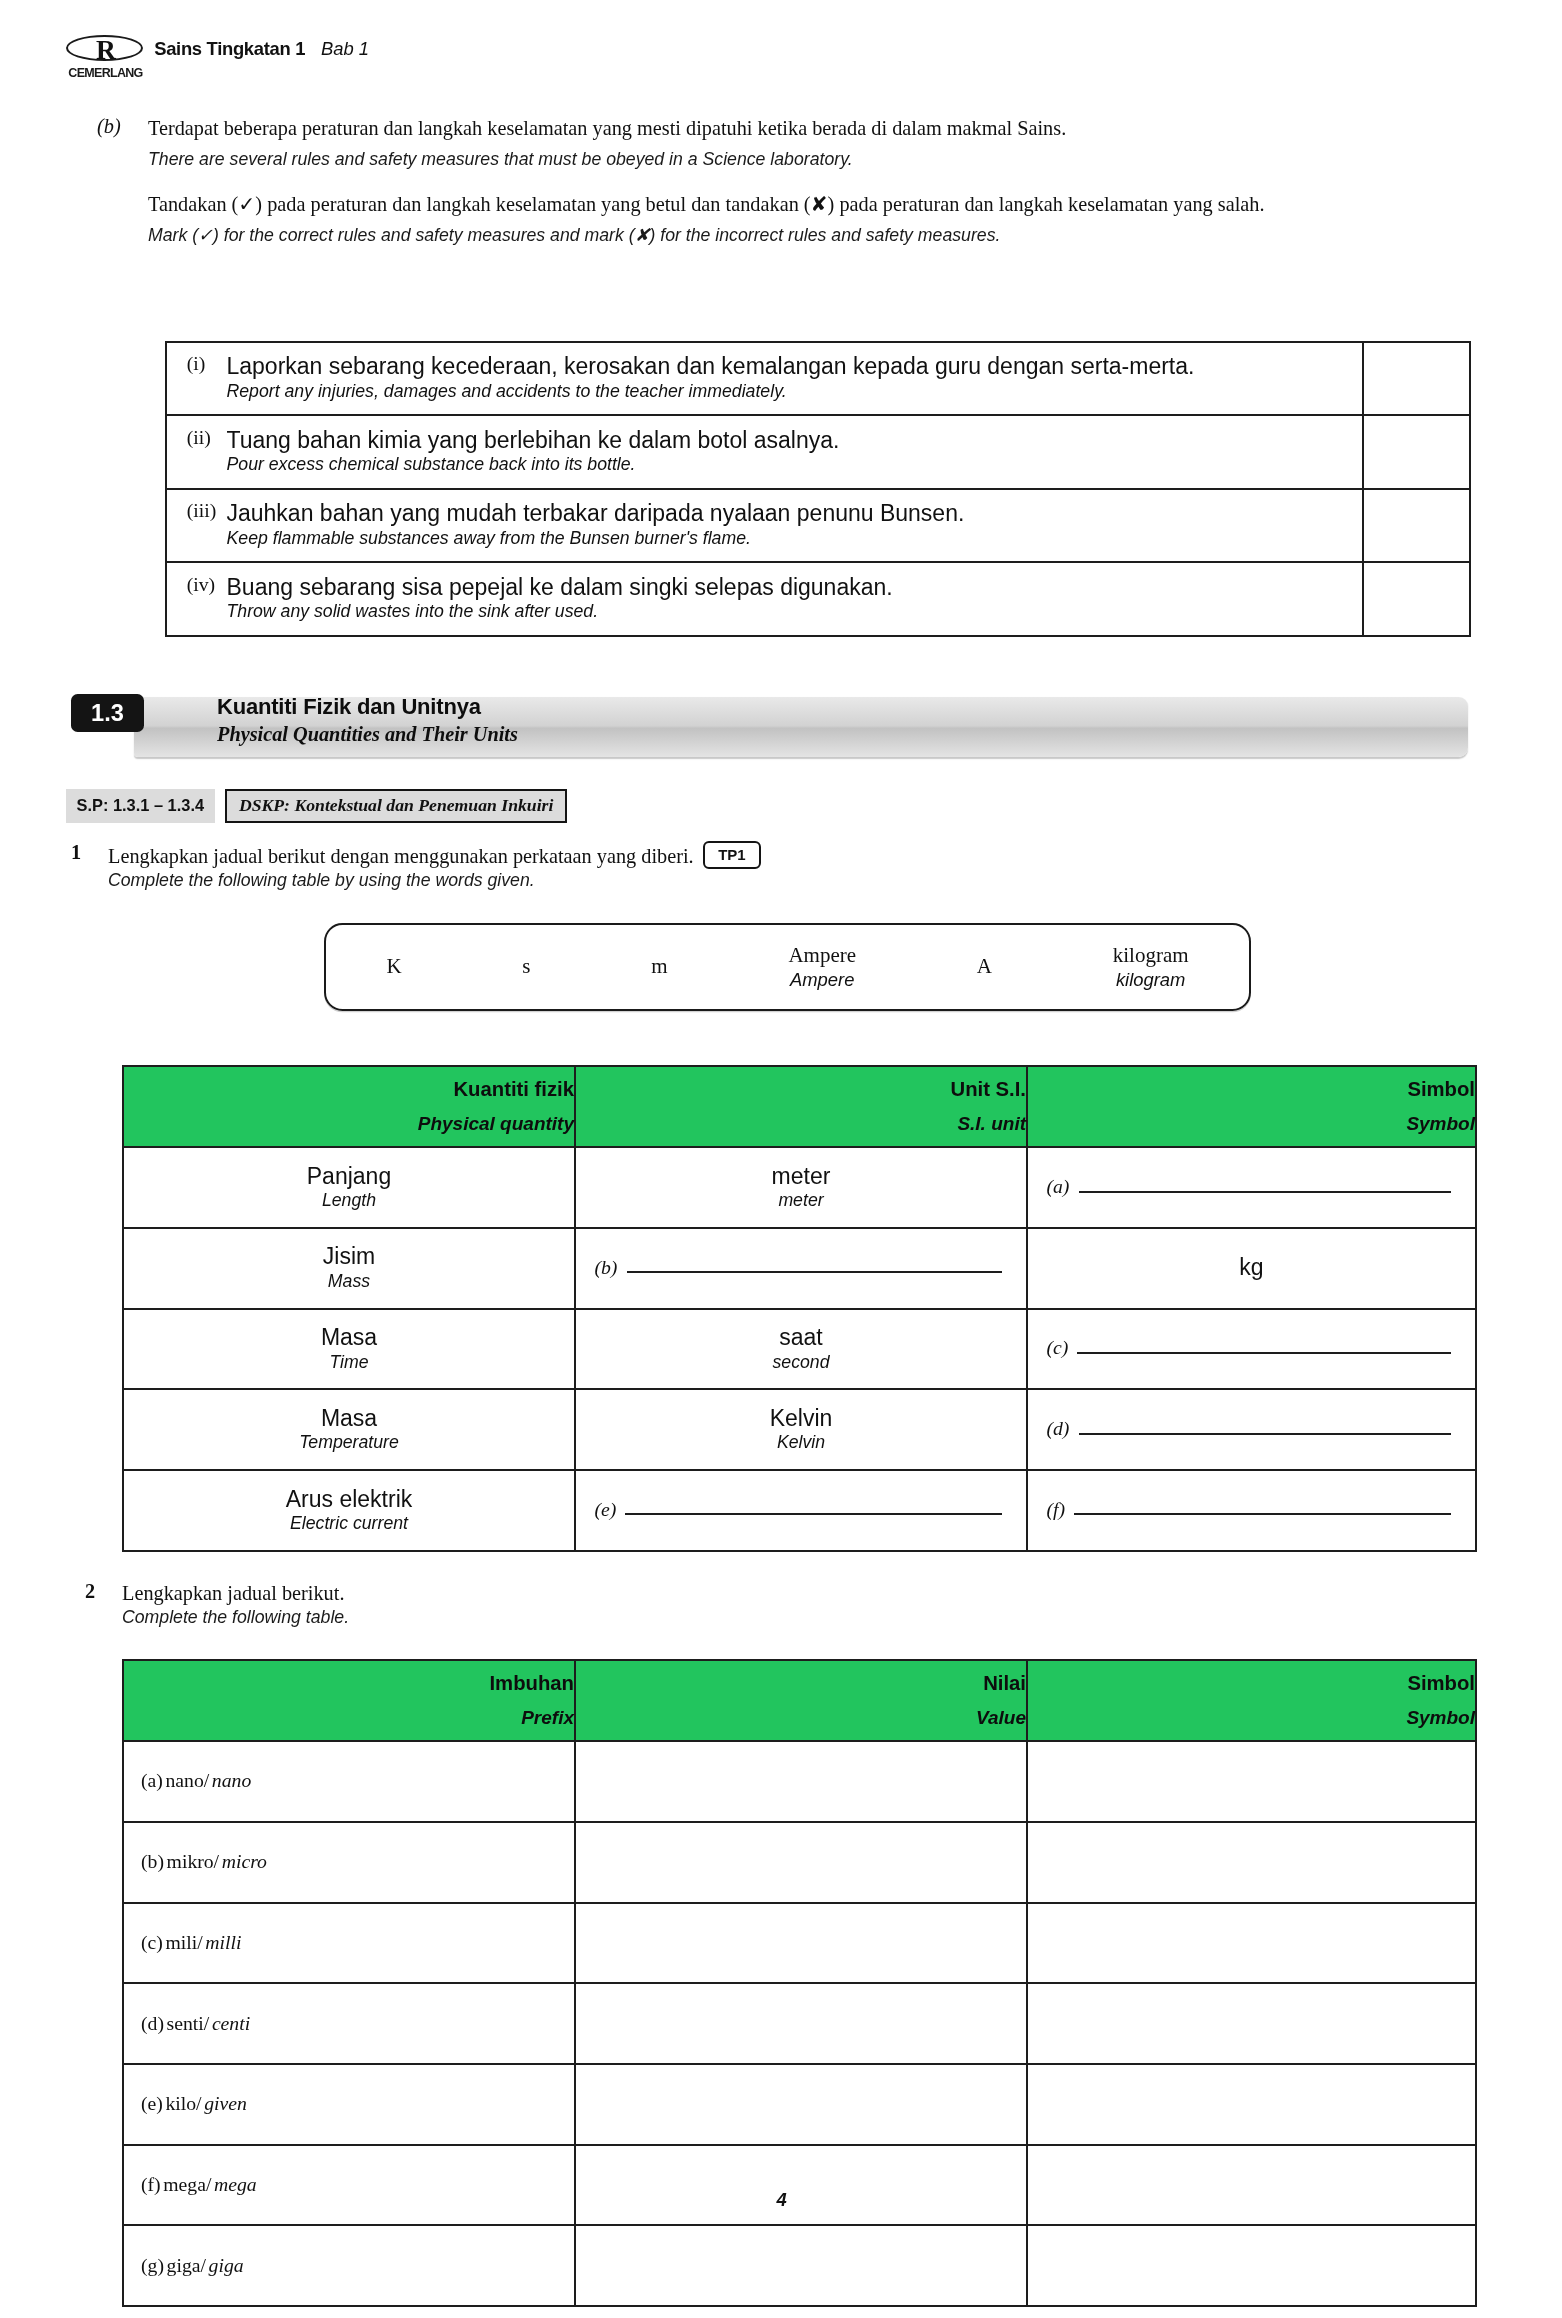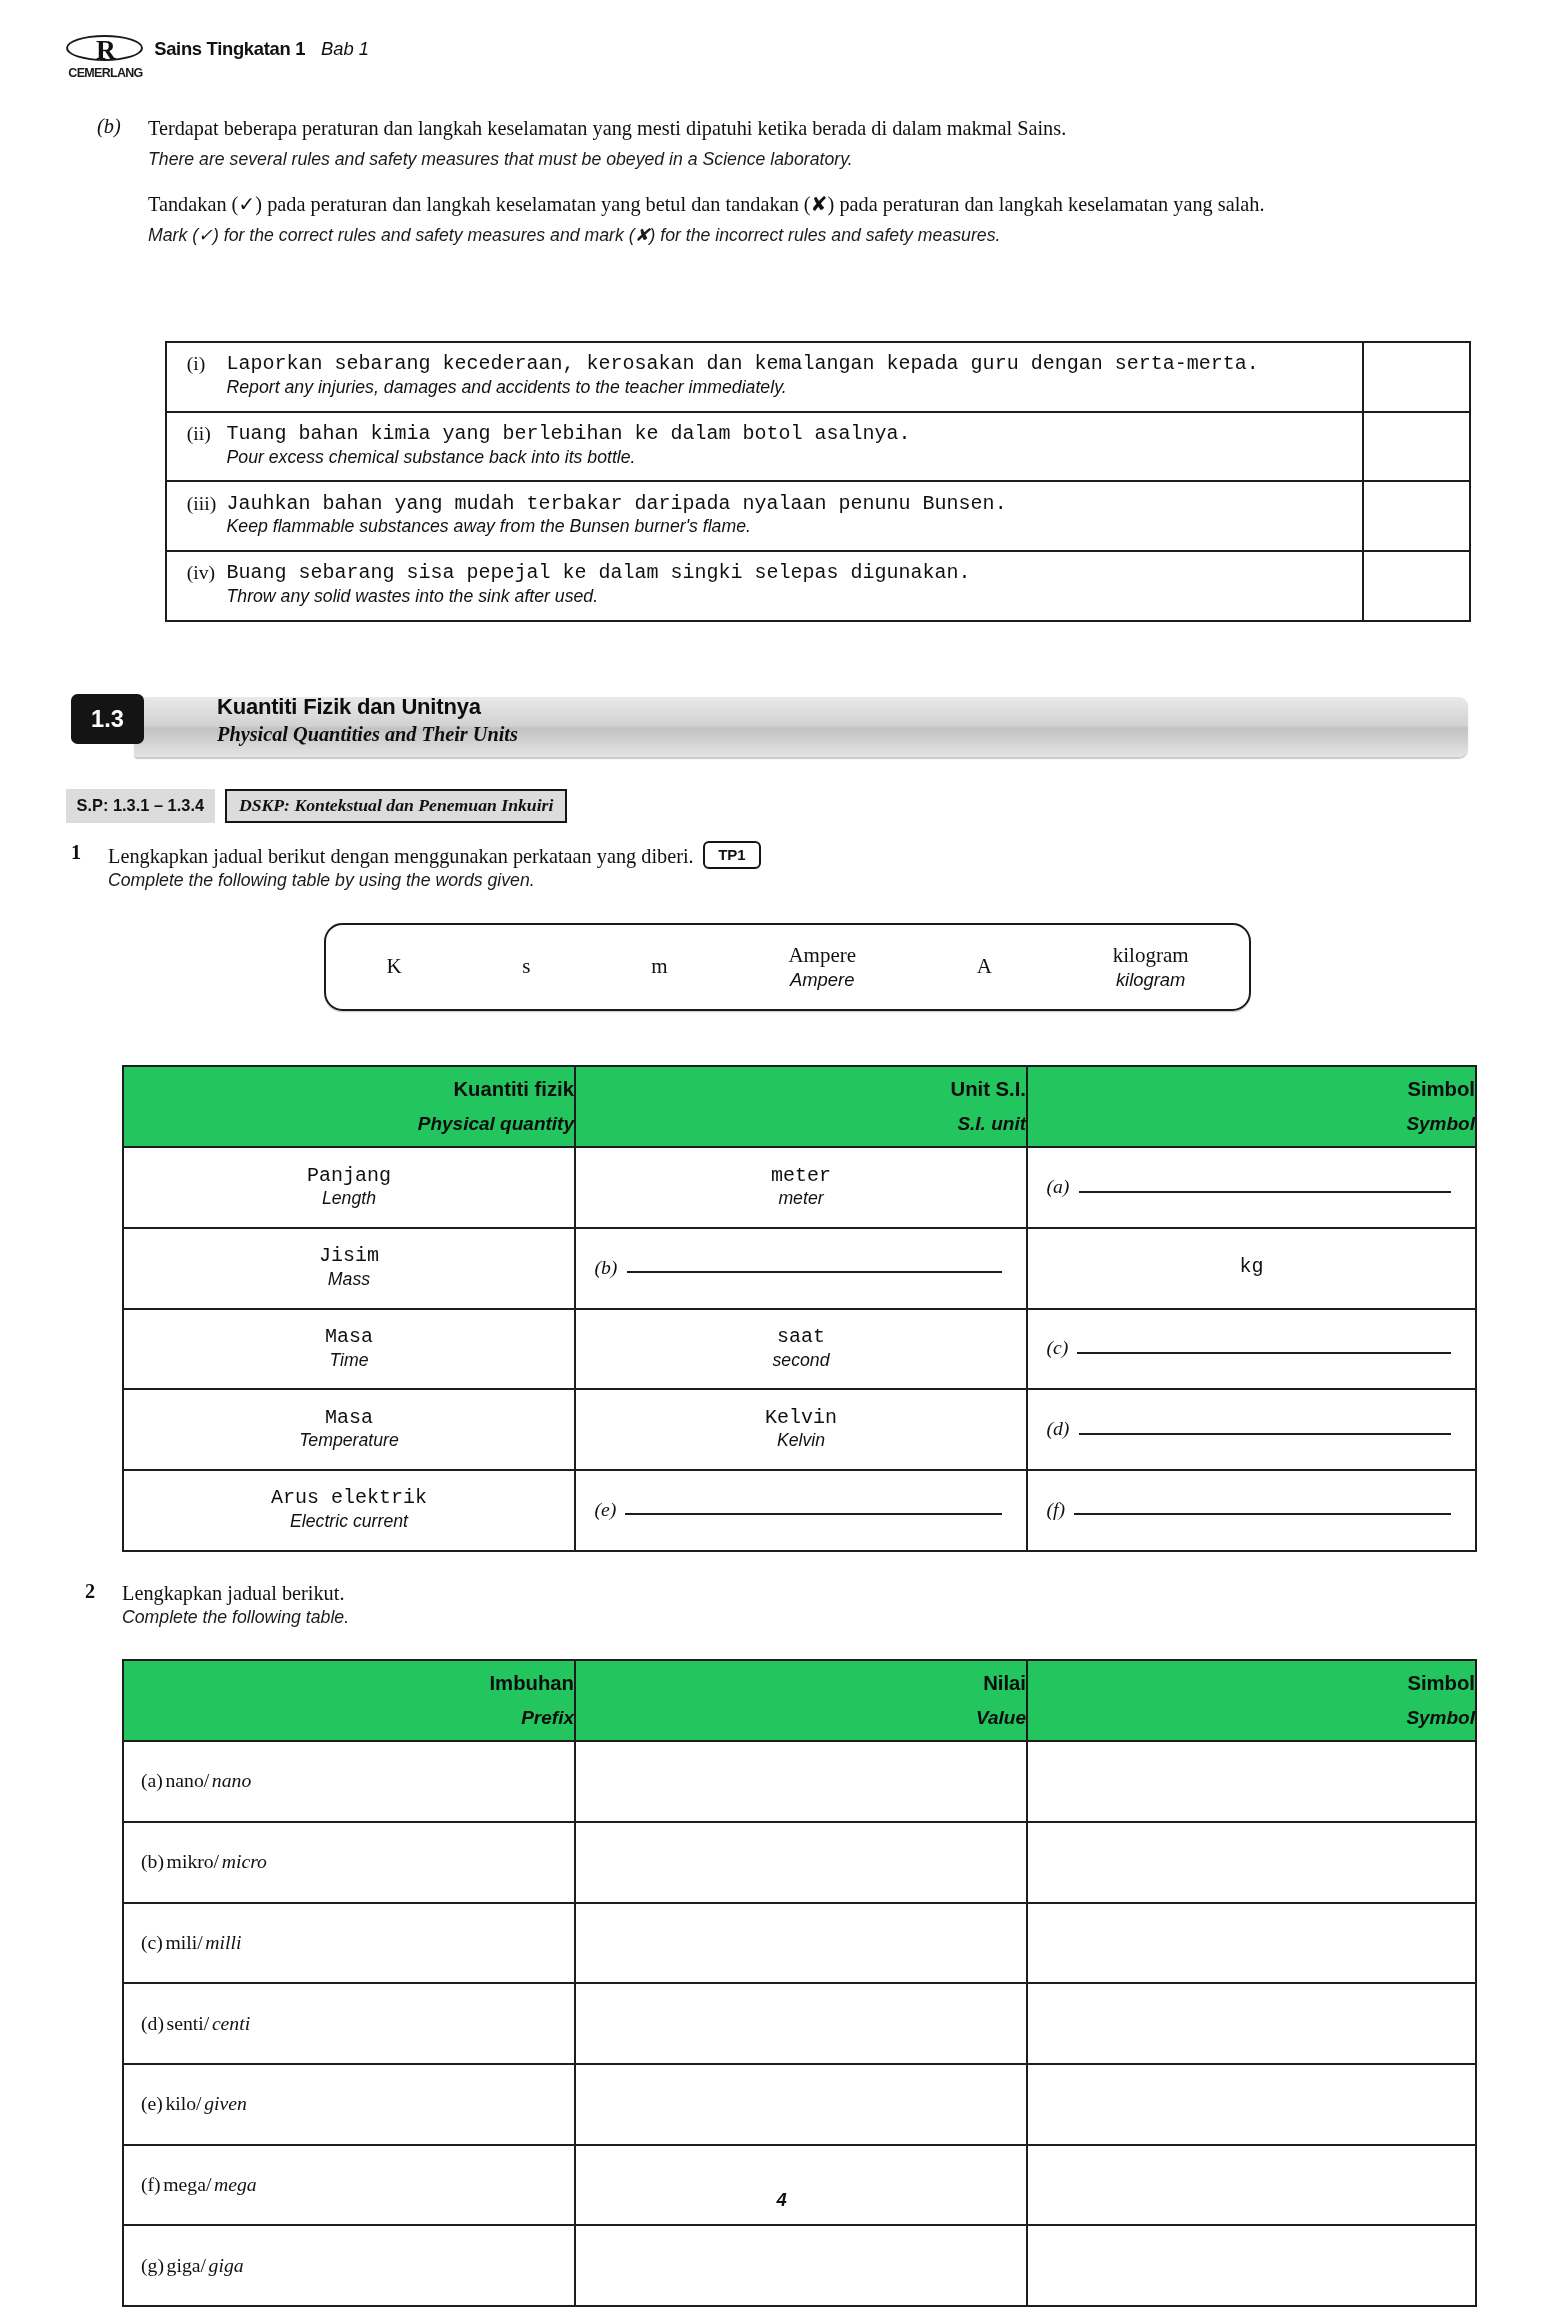--- a/index.html
+++ b/index.html
@@ -172,21 +172,21 @@
     height: 60px;
     background: linear-gradient(180deg, #e9e9e9 0%, #d2d2d2 48%, #c2c2c2 52%, #e4e4e4 100%);
     border-radius: 3.9px 9.2px 9.2px 3.9px;
     box-shadow: 0 1.3px 1.3px rgba(0,0,0,0.22);
   }
   .banner-num {
     position: absolute;
     left: 0;
     top: 0;
     width: 73px;
-    height: 50px;
+    height: 38px;
     background: #141414;
     border-radius: 6.6px;
     color: #ffffff;
     font-family: "Liberation Sans", sans-serif;
     font-weight: bold;
     font-size: 23.6px;
     display: flex;
     align-items: center;
     justify-content: center;
     z-index: 3;
@@ -329,22 +329,22 @@
     color: #0d0d0d;
     margin-top: 12px;
   }
   .dtable tbody td {
     padding: 9.2px 6.6px 10.5px 6.6px;
     height: 59px;
     vertical-align: middle;
   }
   .cell-center { text-align: center; }
   .cell-bm {
-    font-family: Liberation Mono, monospace;
-    font-size: 20px;
+    font-family: Liberation Sans, sans-serif;
+    font-size: 23px;
     line-height: 1.24;
   }
   .cell-en {
     font-family: "Liberation Sans", sans-serif;
     font-style: italic;
     font-size: 17.7px;
     line-height: 1.24;
   }
   .blank-line {
     display: flex;

